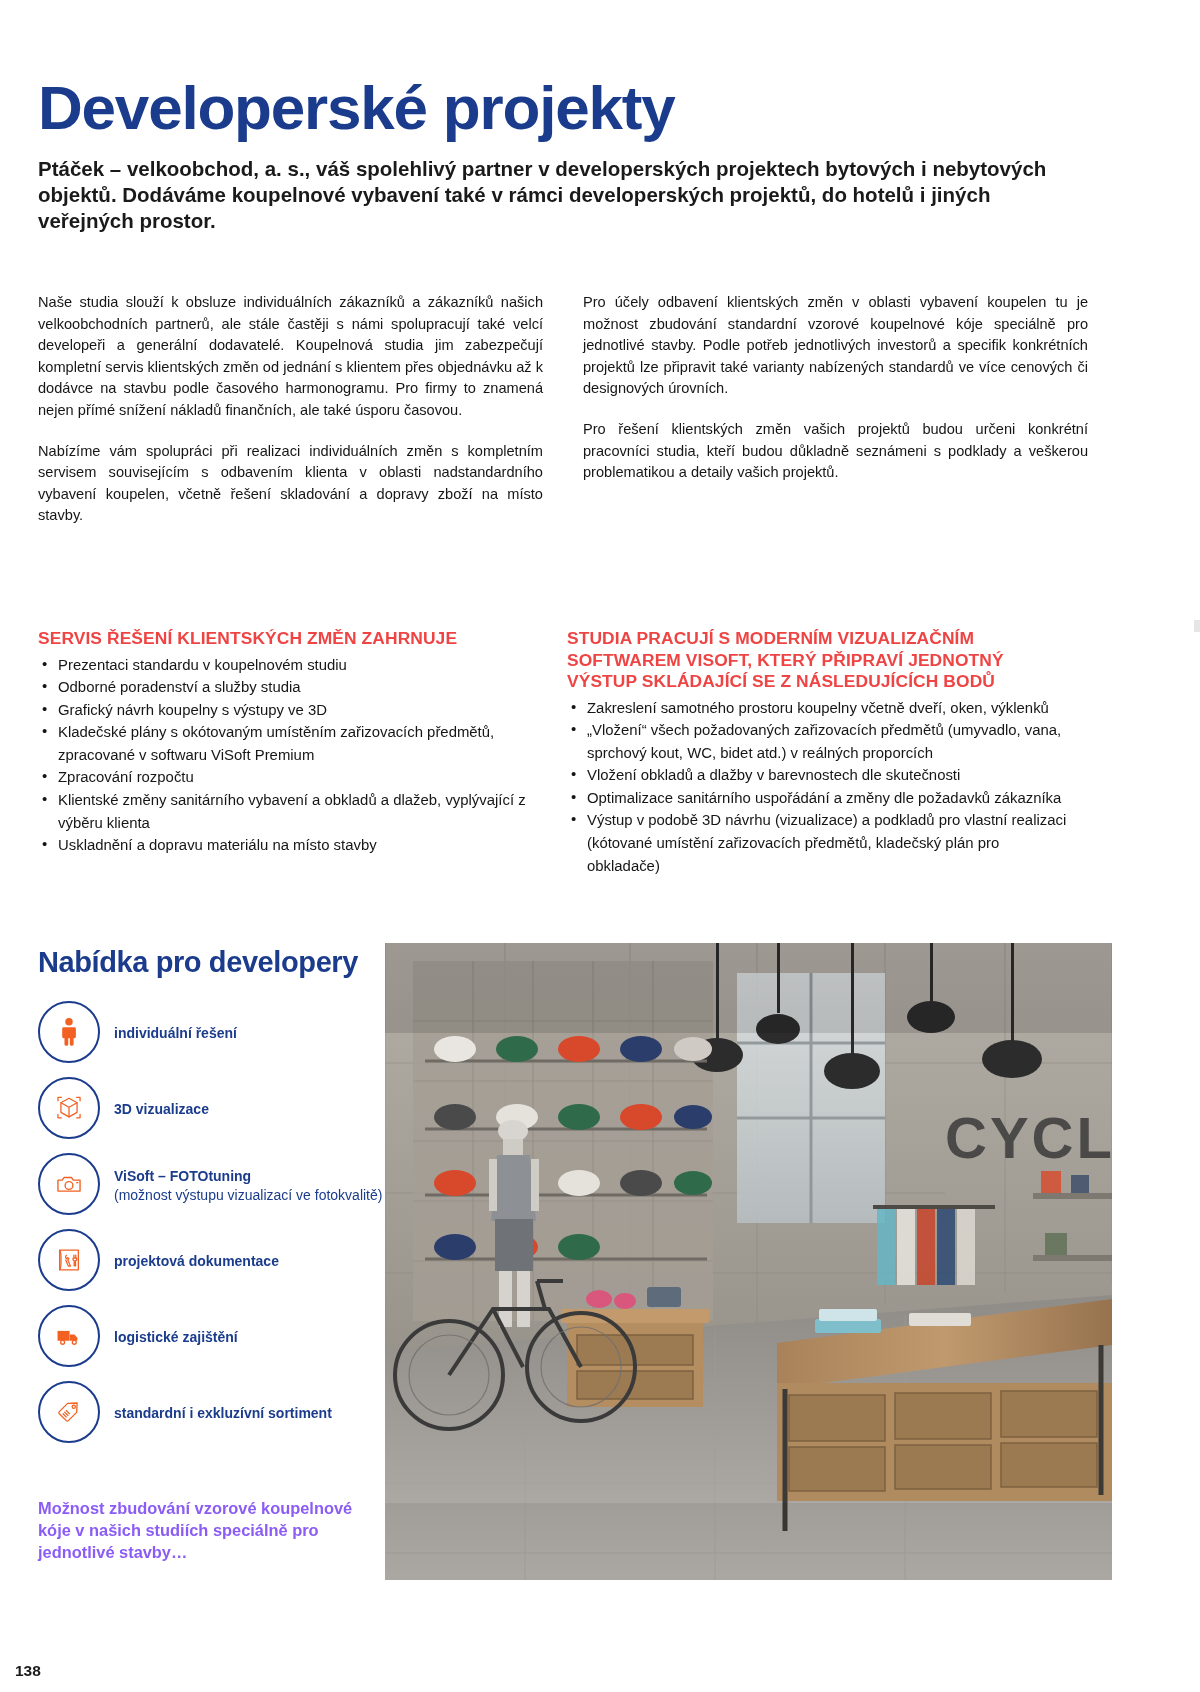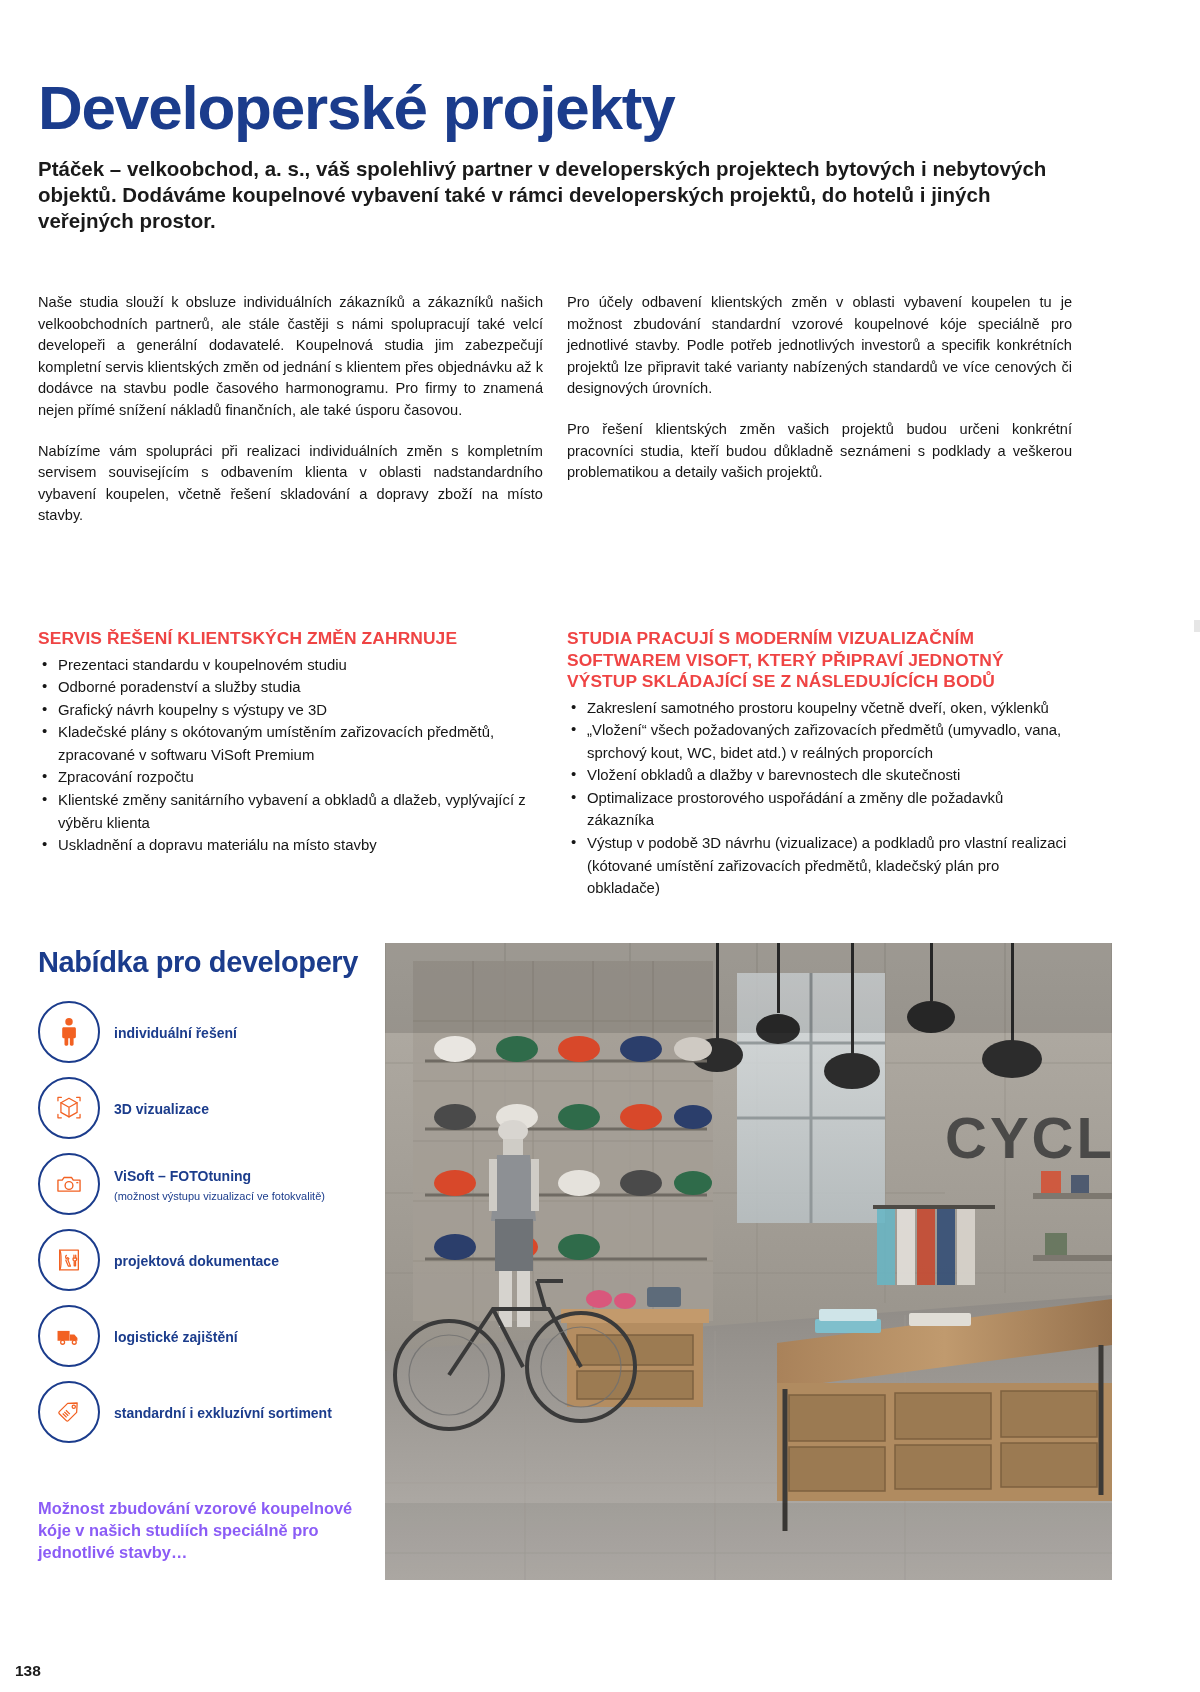--- a/index.html
+++ b/index.html
@@ -43,21 +43,21 @@
     max-width: 1030px;
   }
 
   
   .intro-cols {
     position: absolute;
     left: 38px;
     top: 292px;
     width: 1055px;
     display: flex;
-    gap: 24px;
+    gap: 40px;
   }
   .intro-col {
     width: 505px;
   }
   .intro-col p {
     font-size: 14.6px;
     line-height: 21.6px;
     color: #161616;
     margin: 0 0 19px 0;
     text-align: justify;
@@ -139,21 +139,21 @@
     background: #fff;
   }
   .offer-texts { padding-top: 1px; }
   .offer-label {
     font-size: 14px;
     line-height: 20px;
     font-weight: bold;
     color: #1b3c8c;
   }
   .offer-sub {
-    font-size: 11px;
+    font-size: 14px;
     line-height: 16px;
     color: #1b3c8c;
     font-weight: normal;
     margin-top: 37px;
   }
   .offer-note {
     margin-top: 54px;
     font-size: 16.4px;
     line-height: 22px;
     font-weight: bold;
@@ -227,21 +227,21 @@
         <li>Klientské změny sanitárního vybavení a obkladů a dlažeb, vyplývající z výběru klienta</li>
         <li>Uskladnění a dopravu materiálu na místo stavby</li>
       </ul>
     </div>
     <div class="service-col">
       <h2 class="service-heading">STUDIA PRACUJÍ S MODERNÍM VIZUALIZAČNÍM SOFTWAREM VISOFT, KTERÝ PŘIPRAVÍ JEDNOTNÝ VÝSTUP SKLÁDAJÍCÍ SE Z NÁSLEDUJÍCÍCH BODŮ</h2>
       <ul class="bullets">
         <li>Zakreslení samotného prostoru koupelny včetně dveří, oken, výklenků</li>
         <li>„Vložení“ všech požadovaných zařizovacích předmětů (umyvadlo, vana, sprchový kout, WC, bidet atd.) v reálných proporcích</li>
         <li>Vložení obkladů a dlažby v barevnostech dle skutečnosti</li>
-        <li>Optimalizace prostorového uspořádání a změny dle požadavků zákazníka</li>
+        <li>Optimalizace sanitárního uspořádání a změny dle požadavků zákazníka</li>
         <li>Výstup v podobě 3D návrhu (vizualizace) a podkladů pro vlastní realizaci (kótované umístění zařizovacích předmětů, kladečský plán pro obkladače)</li>
       </ul>
     </div>
   </div>
 
   <div class="offer-block">
     <h2 class="offer-title">Nabídka pro developery</h2>
 
     <div class="offer-item">
       <span class="offer-icon">

